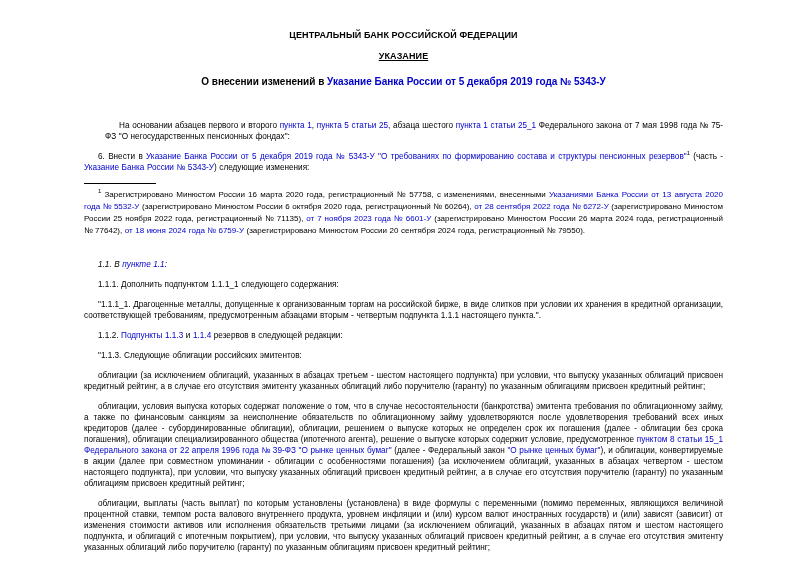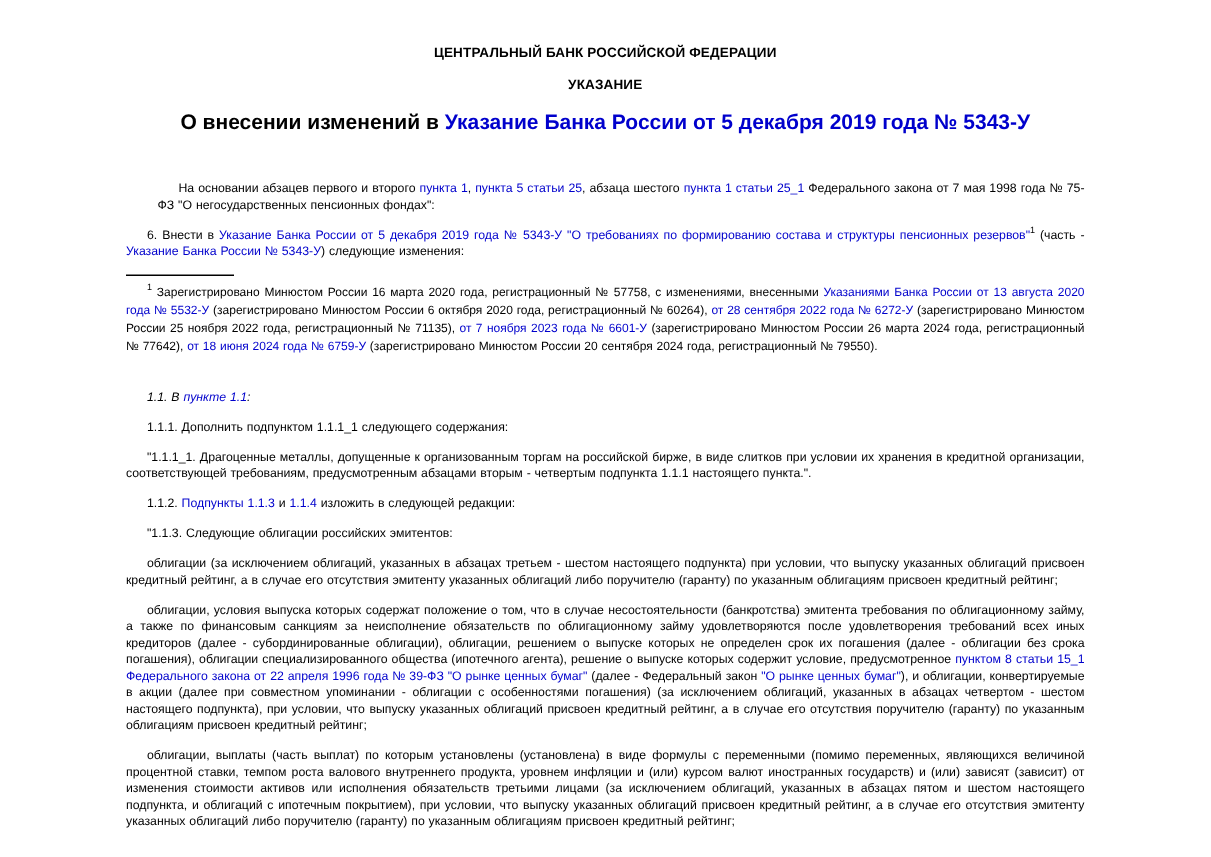--- a/index.html
+++ b/index.html
@@ -17,24 +17,24 @@
     margin: 0 auto;
     position: relative;
   }
   .center { text-align: center; }
   .hdr {
     font-weight: bold;
     font-size: 9px;
     line-height: 11px;
     letter-spacing: 0.1px;
   }
-  .hdr + .hdr { margin-top: 10px; }
+  .hdr + .hdr { margin-top: 10px; text-decoration: underline; }
   .doc-title {
     font-weight: bold;
-    font-size: 14px;
+    font-size: 10px;
     line-height: 13px;
     margin-top: 13px;
   }
   .para {
     font-size: 8.2px;
     line-height: 11px;
     text-align: justify;
     text-indent: 14px;
     margin-top: 9px;
     word-spacing: 0.3px;
@@ -73,19 +73,19 @@
   <div class="sep"></div>
 
   <div id="footnote">
       <p class="para footnote-para"><sup>1</sup><span> Зарегистрировано Минюстом России 16 марта 2020 года, регистрационный № 57758, с изменениями, внесенными </span><span class="link">Указаниями Банка России от 13 августа 2020 года № 5532-У</span><span> (зарегистрировано Минюстом России 6 октября 2020 года, регистрационный № 60264), </span><span class="link">от 28 сентября 2022 года № 6272-У</span><span> (зарегистрировано Минюстом России 25 ноября 2022 года, регистрационный № 71135), </span><span class="link">от 7 ноября 2023 года № 6601-У</span><span> (зарегистрировано Минюстом России 26 марта 2024 года, регистрационный № 77642), </span><span class="link">от 18 июня 2024 года № 6759-У</span><span> (зарегистрировано Минюстом России 20 сентября 2024 года, регистрационный № 79550).</span></p>
     </div>
 
   <div id="body-text">
       <p class="para gap-top"><span>1.1. В </span><span class="link">пункте 1.1</span><span>:</span></p>
       <p class="para"><span>1.1.1. Дополнить подпунктом 1.1.1_1 следующего содержания:</span></p>
       <p class="para"><span>"1.1.1_1. Драгоценные металлы, допущенные к организованным торгам на российской бирже, в виде слитков при условии их хранения в кредитной организации, соответствующей требованиям, предусмотренным абзацами вторым - четвертым подпункта 1.1.1 настоящего пункта.".</span></p>
-      <p class="para"><span>1.1.2. </span><span class="link">Подпункты 1.1.3</span><span> и </span><span class="link">1.1.4</span><span> изложить в следующей редакции:</span></p>
+      <p class="para"><span>1.1.2. </span><span class="link">Подпункты 1.1.3</span><span> и </span><span class="link">1.1.4</span><span> резервов в следующей редакции:</span></p>
       <p class="para"><span>"1.1.3. Следующие облигации российских эмитентов:</span></p>
       <p class="para"><span>облигации (за исключением облигаций, указанных в абзацах третьем - шестом настоящего подпункта) при условии, что выпуску указанных облигаций присвоен кредитный рейтинг, а в случае его отсутствия эмитенту указанных облигаций либо поручителю (гаранту) по указанным облигациям присвоен кредитный рейтинг;</span></p>
       <p class="para"><span>облигации, условия выпуска которых содержат положение о том, что в случае несостоятельности (банкротства) эмитента требования по облигационному займу, а также по финансовым санкциям за неисполнение обязательств по облигационному займу удовлетворяются после удовлетворения требований всех иных кредиторов (далее - субординированные облигации), облигации, решением о выпуске которых не определен срок их погашения (далее - облигации без срока погашения), облигации специализированного общества (ипотечного агента), решение о выпуске которых содержит условие, предусмотренное </span><span class="link">пунктом 8 статьи 15_1 Федерального закона от 22 апреля 1996 года № 39-ФЗ "О рынке ценных бумаг"</span><span> (далее - Федеральный закон </span><span class="link">"О рынке ценных бумаг"</span><span>), и облигации, конвертируемые в акции (далее при совместном упоминании - облигации с особенностями погашения) (за исключением облигаций, указанных в абзацах четвертом - шестом настоящего подпункта), при условии, что выпуску указанных облигаций присвоен кредитный рейтинг, а в случае его отсутствия поручителю (гаранту) по указанным облигациям присвоен кредитный рейтинг;</span></p>
       <p class="para"><span>облигации, выплаты (часть выплат) по которым установлены (установлена) в виде формулы с переменными (помимо переменных, являющихся величиной процентной ставки, темпом роста валового внутреннего продукта, уровнем инфляции и (или) курсом валют иностранных государств) и (или) зависят (зависит) от изменения стоимости активов или исполнения обязательств третьими лицами (за исключением облигаций, указанных в абзацах пятом и шестом настоящего подпункта, и облигаций с ипотечным покрытием), при условии, что выпуску указанных облигаций присвоен кредитный рейтинг, а в случае его отсутствия эмитенту указанных облигаций либо поручителю (гаранту) по указанным облигациям присвоен кредитный рейтинг;</span></p>
     </div>
 </div>
 
 </body></html>

